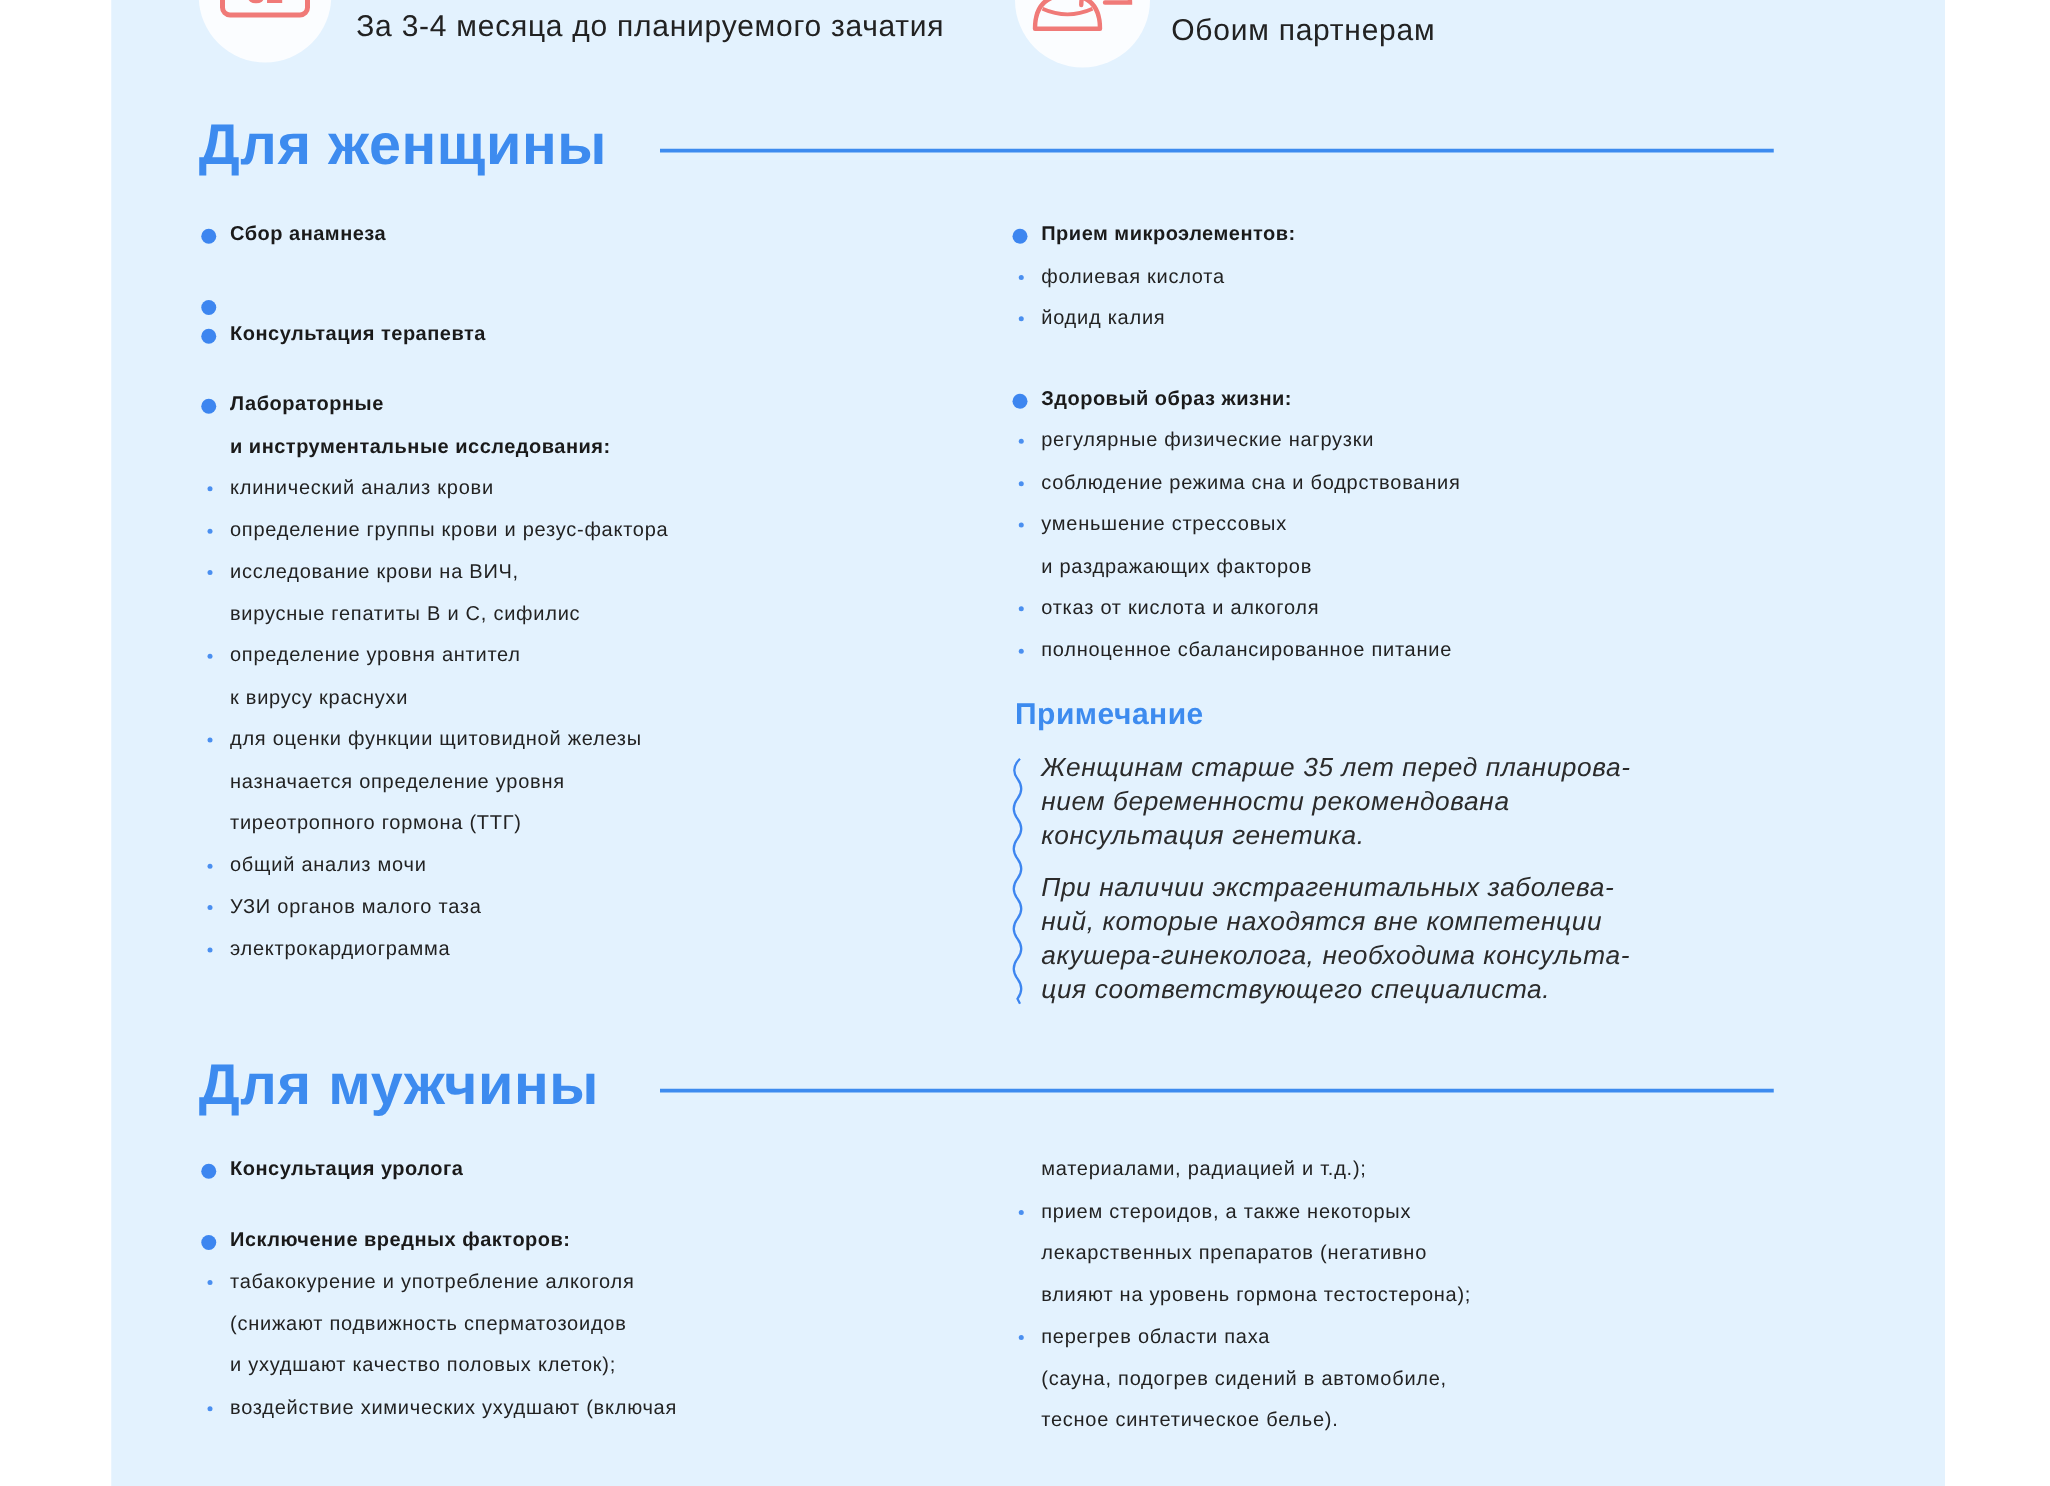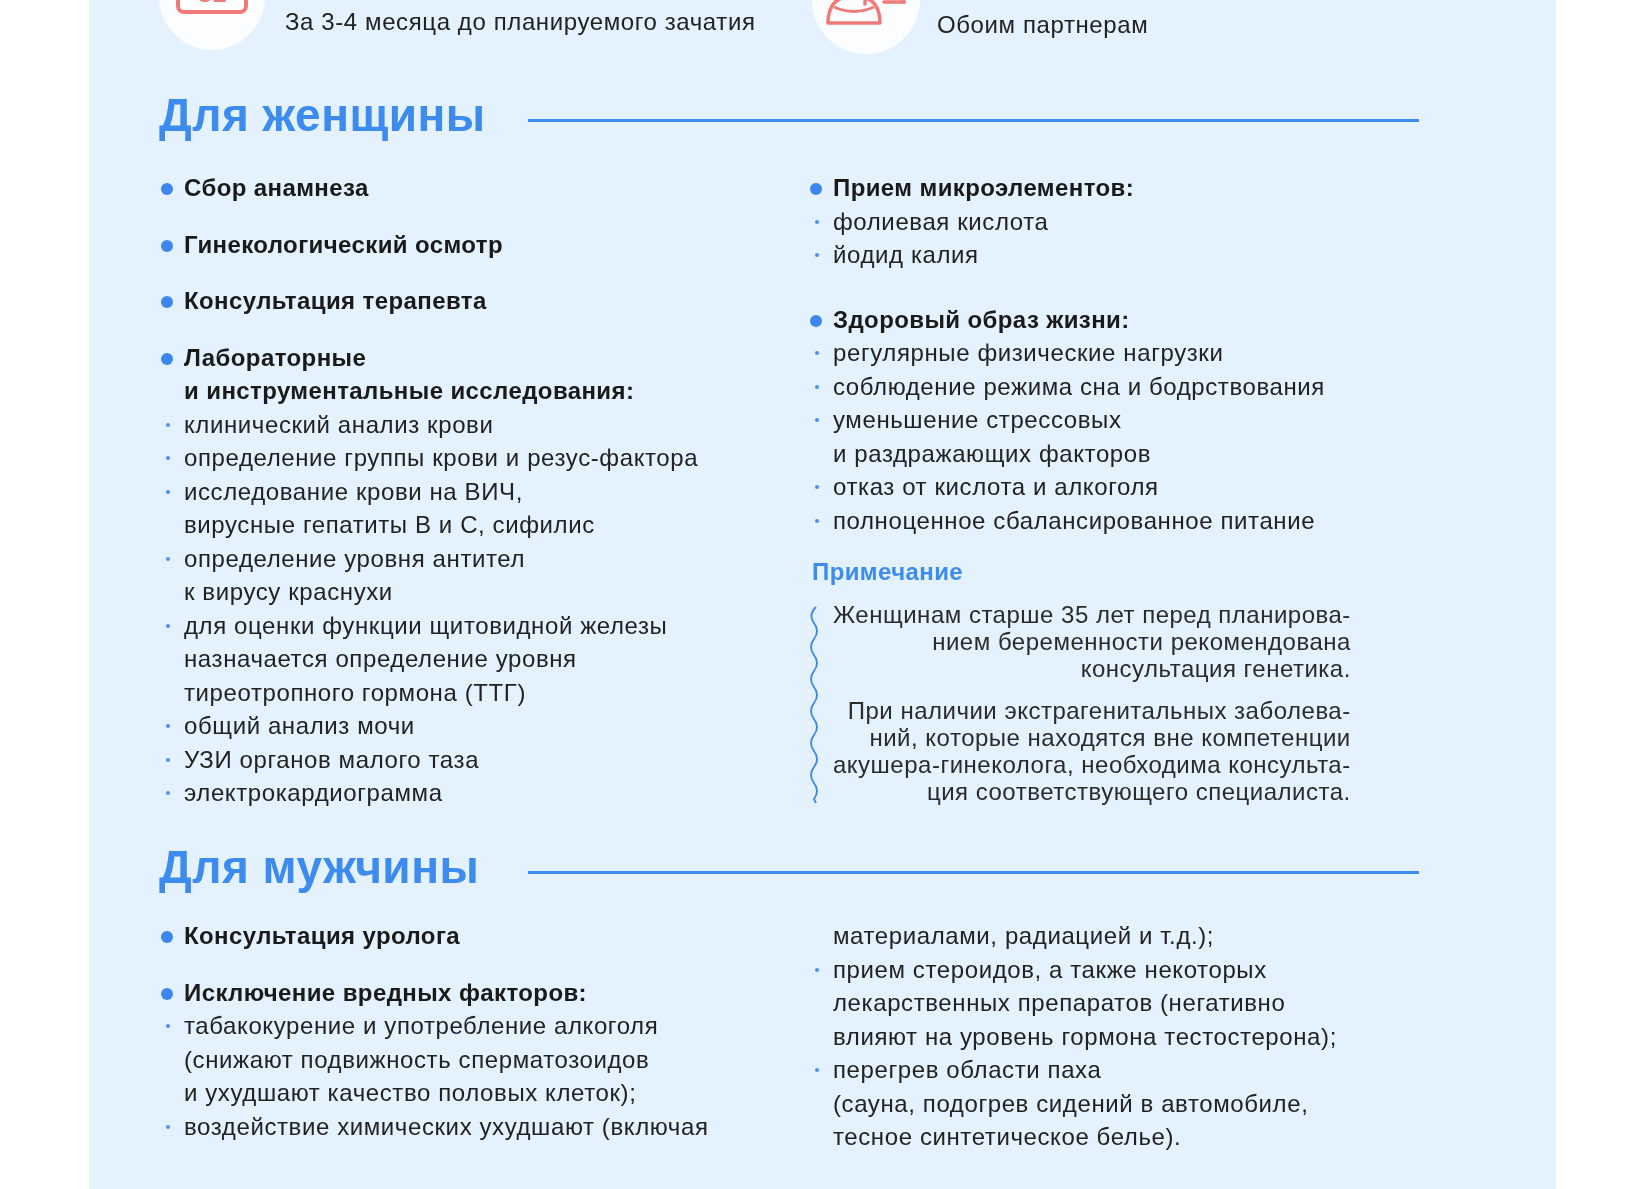--- a/index.html
+++ b/index.html
@@ -16,28 +16,28 @@
   .abs { position: absolute; }
   .circle-icon {
     position: absolute; border-radius: 50%; background: #fbfdff;
   }
   .top-text { font-size: 24px; letter-spacing: 0.6px; color: #222; white-space: nowrap; }
   .section-title {
     font-size: 46px; font-weight: bold; color: #3d8bef; letter-spacing: 0.5px; white-space: nowrap;
   }
   .section-rule { height: 3px; background: #3d8bef; }
   .list { position: absolute; margin: 0; padding: 0; list-style: none; }
-  .row { position: relative; font-size: 24px; line-height: 33.5px; padding-left: 23px; letter-spacing: 0.6px; color: #222; white-space: nowrap; }
+  .row { position: relative; font-size: 16px; line-height: 33.5px; padding-left: 23px; letter-spacing: 0.6px; color: #222; white-space: nowrap; }
   .row.bold { font-weight: bold; letter-spacing: 0.4px; color: #1a1a1a; }
   .big-dot { position: absolute; left: 0; top: 12px; width: 12px; height: 12px; border-radius: 50%; background: #3d86f0; }
   .small-dot { position: absolute; left: 5px; top: 15px; width: 4px; height: 4px; border-radius: 50%; background: #4a8ff0; }
   .gap { height: 23px; }
   .gap-lg { height: 31px; }
   .note-title { font-size: 24px; font-weight: bold; color: #3d8bef; letter-spacing: 0.4px; }
-  .note-text { font-size: 24px; line-height: 27px; color: #2b2b2b; letter-spacing: 0.5px; white-space: nowrap; text-align: right; }
+  .note-text { font-size: 21px; font-style: italic; line-height: 27px; color: #2b2b2b; letter-spacing: 0.5px; white-space: nowrap; }
 </style>
 </head>
 <body>
 
 <div class="panel"></div>
 
 <div class="circle-icon" style="left:159px; top:-56px; width:106px; height:106px;">
   <svg width="106" height="106" viewBox="0 0 106 106" style="position:absolute;left:0;top:0;">
     <rect x="19" y="40" width="68" height="28" rx="6" ry="6" fill="none" stroke="#f07a78" stroke-width="4"></rect>
     <text x="53" y="58" text-anchor="middle" font-size="26" font-weight="bold" fill="#f07a78" font-family="Liberation Sans, sans-serif">31</text>
@@ -53,21 +53,21 @@
   </svg>
 </div>
 <div class="abs top-text" style="left:937px; top:11px;text-align:center;">Обоим партнерам</div>
 
 <div class="abs section-title" style="left:159px; top:88px;">Для женщины</div>
 <div class="abs section-rule" style="left:528px; top:119px; width:891px;"></div>
 
 <ul class="list" style="left:161px; top:171px;">
   <li class="row bold"><span class="big-dot"></span><span>Сбор анамнеза</span></li>
   <li class="gap"></li>
-  <li class="row bold"><span class="big-dot"></span><span>Гинекологический осмотр</span></li>
+  <li class="row bold"><span class="big-dot"></span></li>
   <li class="gap"></li>
   <li class="row bold"><span class="big-dot"></span><span>Консультация терапевта</span></li>
   <li class="gap"></li>
   <li class="row bold"><span class="big-dot"></span><span>Лабораторные</span></li>
   <li class="row bold"><span>и инструментальные исследования:</span></li>
   <li class="row"><span class="small-dot"></span><span>клинический анализ крови</span></li>
   <li class="row"><span class="small-dot"></span><span>определение группы крови и резус-фактора</span></li>
   <li class="row"><span class="small-dot"></span><span>исследование крови на ВИЧ,</span></li>
   <li class="row"><span>вирусные гепатиты В и С, сифилис</span></li>
   <li class="row"><span class="small-dot"></span><span>определение уровня антител</span></li>

